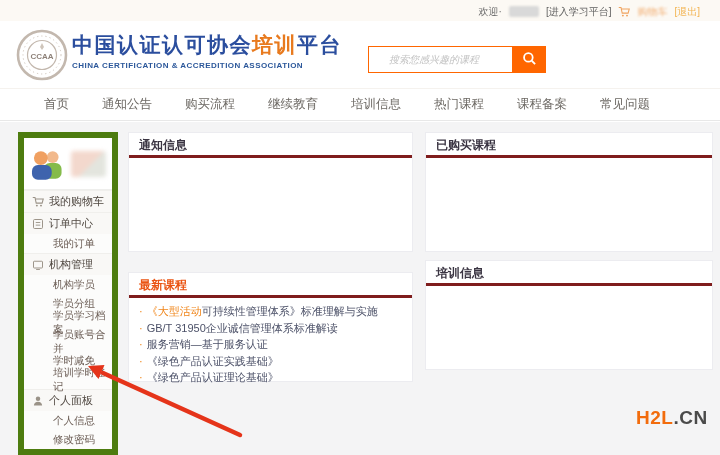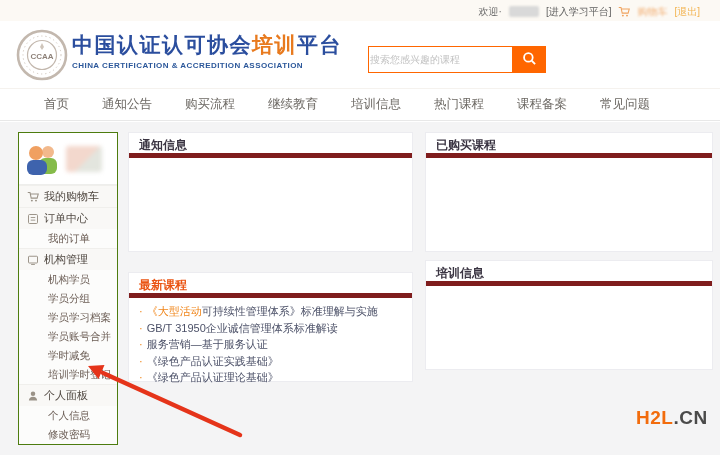--- a/index.html
+++ b/index.html
@@ -21,52 +21,52 @@
   
   .header { position:absolute; left:0; top:21px; width:720px; height:67px; background:#fff; }
   .logo-emblem { position:absolute; left:16px; top:8px; width:52px; height:52px; }
   .titleblock { position:absolute; left:72px; top:11px; }
   .cn-title { font-size:21px; font-weight:bold; color:#2b4e9e; letter-spacing:1.5px; line-height:26px; }
   .cn-title .hl { color:#e87a1e; }
   .en-title { margin-top:3px; font-size:8px; font-weight:bold; color:#2b579a; letter-spacing:0.45px; }
 
   .search { position:absolute; left:368px; top:25px; width:178px; height:27px; display:flex; }
   .search input { flex:1; min-width:0; height:27px; border:1px solid #ff6600; border-right:none;
-                  padding:0 1px; font-size:10px; color:#333; outline:none;
-                  font-family:"Liberation Sans", sans-serif; }
+                  padding:0 20px; font-size:10px; color:#333; outline:none;
+                  font-family:"Liberation Sans", sans-serif;font-style:italic; }
   .search input::placeholder { color:#c2c2c2; }
   .search button { width:34px; height:27px; background:#ff6600; border:none; cursor:pointer;
                    display:flex; align-items:center; justify-content:center; }
 
   
   .nav { position:absolute; left:0; top:88px; width:720px; height:33px; background:#fff;
          border-top:1px solid #f5f2ee; border-bottom:1px solid #e8e8e8;
          display:flex; align-items:center; padding-left:44px; gap:33px; }
   .nav a { font-size:12.5px; color:#6c6863; text-decoration:none; cursor:pointer; white-space:nowrap; }
 
   
   .content { position:absolute; left:0; top:122px; width:720px; height:333px; background:#f4f4f5; }
 
   
   .sidebar { position:absolute; left:18px; top:10px; width:100px; background:#a21caf;
-             border:1px solid #4d7c0f; font-size:11px; }
+             border:6px solid #4d7c0f; font-size:11px; }
   .user-card { height:52px; display:flex; align-items:center; gap:5px; padding:0 6px;
                background:#fff; border-bottom:1px solid #eeeeec; }
   .blur-user { width:36px; height:26px; border-radius:3px; filter:blur(2px);
                background:linear-gradient(135deg,#f3d8cd 55%,#e3e5de 55%); }
   .side-row { height:22px; display:flex; align-items:center; gap:5px; padding-left:7px;
               color:#4f4740; border-top:1px solid #f0efec; background:#f9f8f6; cursor:pointer; }
   .side-sub { height:19px; display:flex; align-items:center; padding-left:29px;
               font-size:10.5px; color:#6b5d55; background:#fcfcfb; cursor:pointer; }
   .side-ico { display:inline-flex; width:13px; justify-content:center; }
 
   
   .panel { position:absolute; background:#fff; border:1px solid #ececf0; }
   .panel-header { height:25px; line-height:25px; padding-left:10px; font-size:12px; font-weight:bold;
-                  color:#3a3442; border-bottom:5px solid #7f1d1d; }
+                  color:#3a3442; border-bottom:3px solid #7f1d1d; }
   .panel-header.orange { color:#ea5413; }
   .p-notice   { left:128px; top:10px;  width:285px; height:120px; }
   .p-purch    { left:425px; top:10px;  width:288px; height:120px; }
   .p-latest   { left:128px; top:138px; width:285px; height:110px;margin-top:12px; }
   .p-training { left:425px; top:138px; width:288px; height:110px; }
 
   .course-list { list-style:none; padding:5px 10px 0 10px; }
   .course-list li { font-size:11px; line-height:16.5px; color:#4c5168; white-space:nowrap;
                     overflow:hidden; cursor:pointer; }
   .course-list .dash { color:#f08519; margin-right:4px; }

